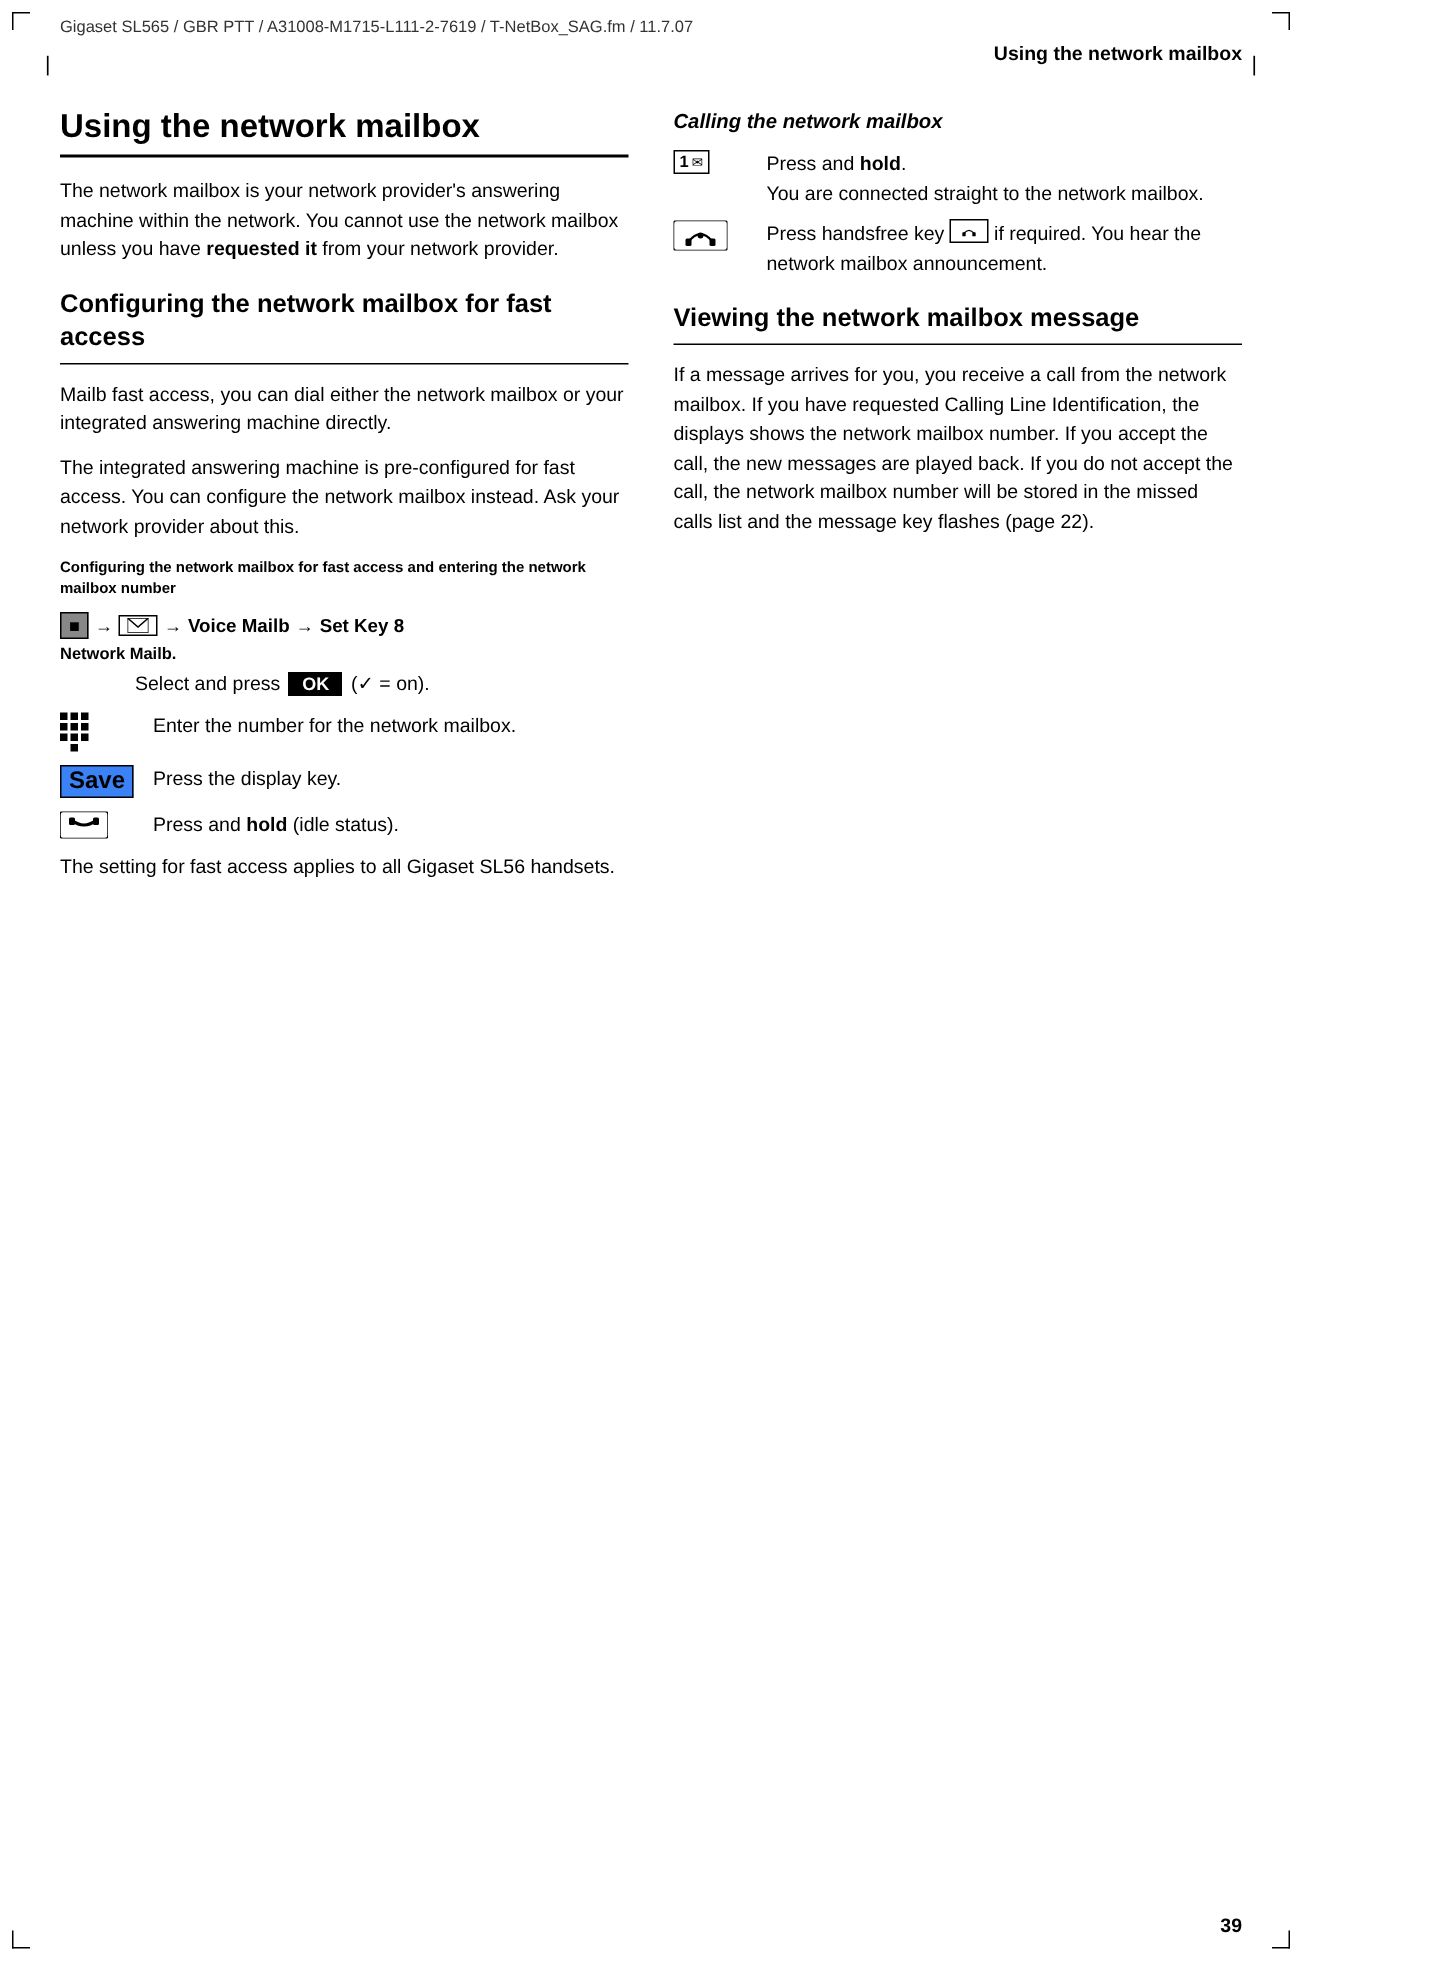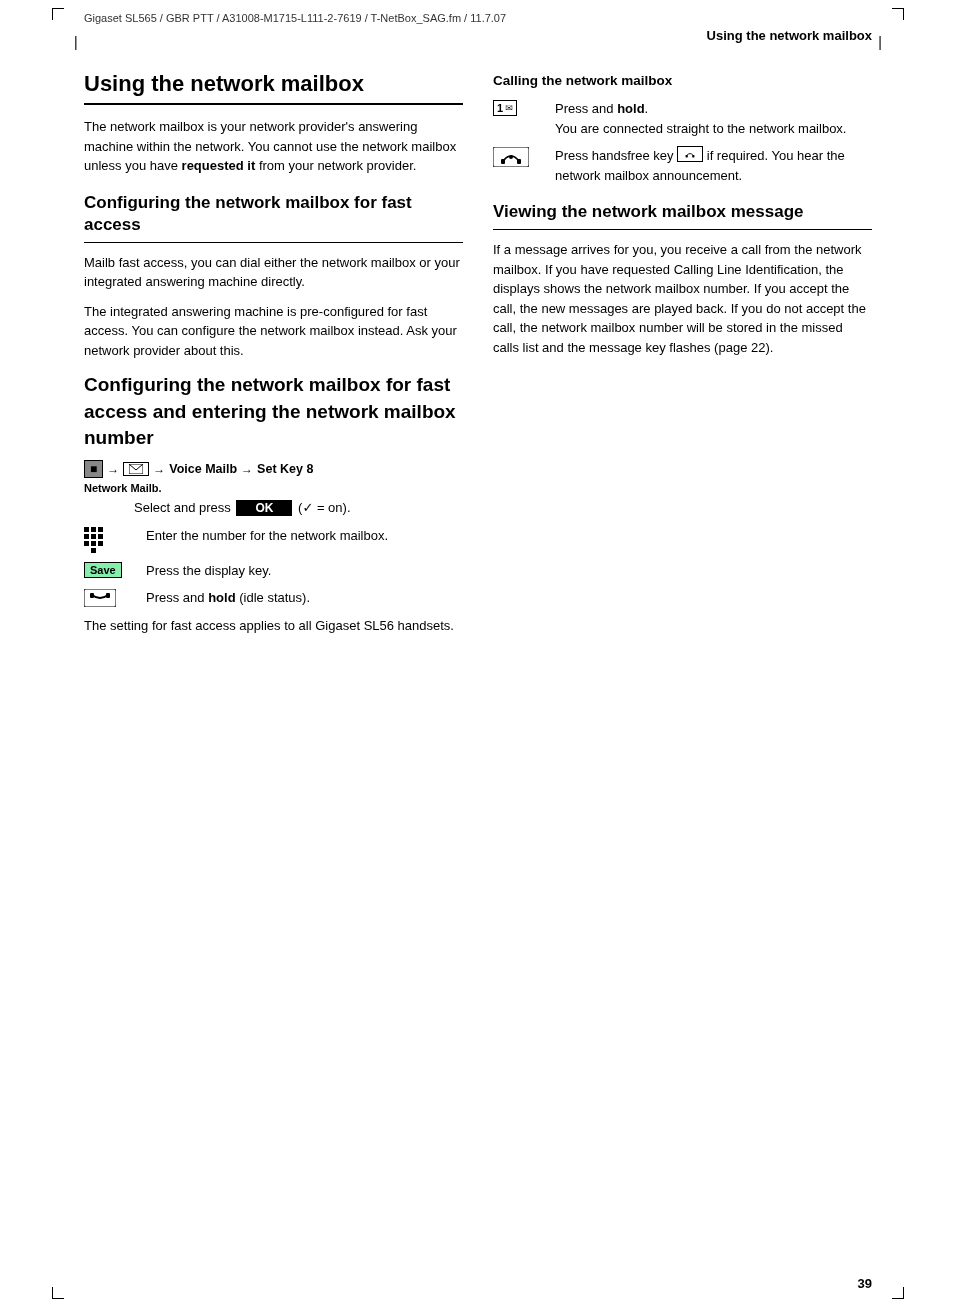--- a/index.html
+++ b/index.html
@@ -12,21 +12,20 @@
       width: 954px;
       min-height: 1307px;
       position: relative;
     }
 
     .page {
       width: 868px;
       min-height: 1307px;
       position: relative;
       padding: 0;
-      margin-left: 44px;
     }
 
     
     .header {
       display: flex;
       justify-content: space-between;
       align-items: center;
       padding: 12px 40px 8px 40px;
       border-bottom: none;
       font-size: 11px;
@@ -81,21 +80,21 @@
       line-height: 1.3;
     }
 
     .section-underline {
       border-bottom: 1.5px solid #000;
       margin-bottom: 10px;
     }
 
     .subsection-title {
       font-weight: bold;
-      font-size: 19px;
+      font-size: 10px;
       margin-bottom: 8px;
       margin-top: 12px;
       line-height: 1.4;
     }
 
     p {
       font-size: 13px;
       line-height: 1.5;
       margin-bottom: 10px;
     }
@@ -167,35 +166,35 @@
     .instruction-text {
       flex: 1;
       font-size: 13px;
       line-height: 1.5;
     }
 
     
     .ok-badge {
       display: inline-block;
       border: 1px solid #000;
-      padding: 0 18px;
+      padding: 0 8px;
       font-size: 12px;
       font-weight: bold;
       background: #000;
       color: #fff;
       margin: 0 2px;
     }
 
     .save-badge {
       display: inline-block;
       border: 1px solid #000;
       padding: 1px 5px;
-      font-size: 11px;
-      font-weight: bold;
-      background: #86efac;
+      font-size: 16px;
+      font-weight: bold;
+      background: #3b82f6;
       color: #000;
     }
 
     
     .key-1-box {
       display: inline-flex;
       align-items: center;
       border: 1px solid #000;
       padding: 1px 3px;
       font-size: 11px;
@@ -209,20 +208,21 @@
       border: 1px solid #000;
       padding: 1px 4px;
       font-size: 11px;
       gap: 2px;
     }
 
     .calling-title {
       font-weight: bold;
       font-size: 13.5px;
       margin-bottom: 8px;
+      font-style: italic;
     }
 
     
     .page-number {
       position: absolute;
       bottom: 16px;
       right: 40px;
       font-size: 13px;
       font-weight: bold;
     }

